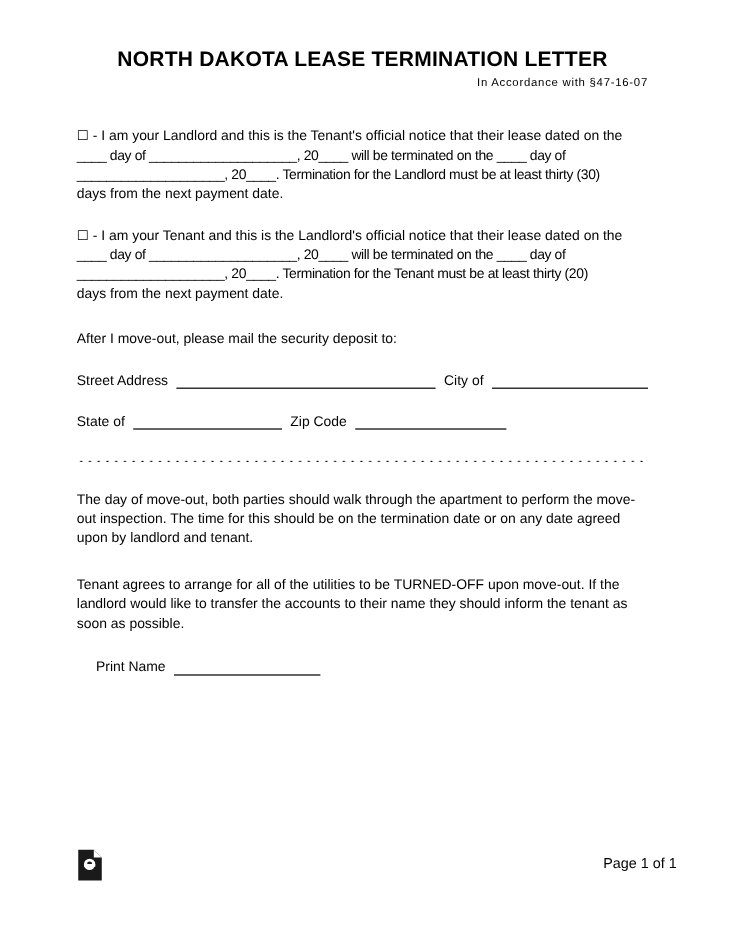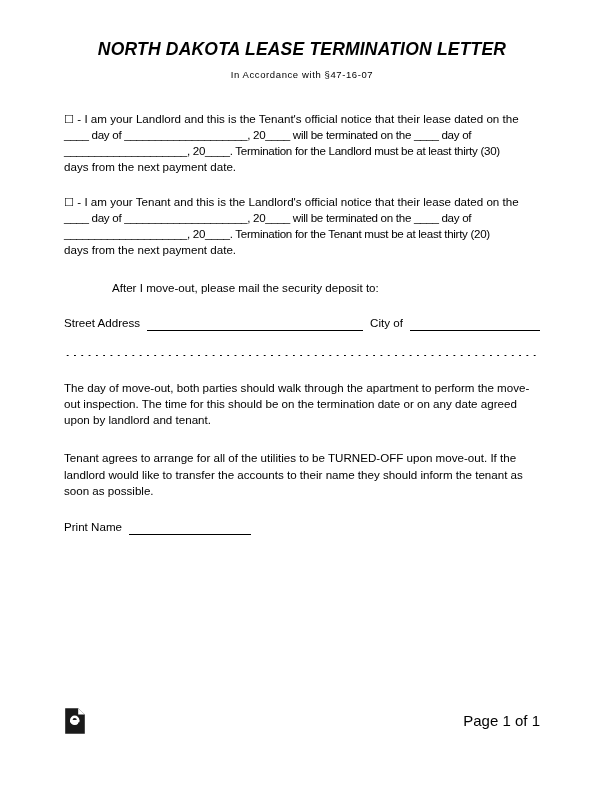--- a/index.html
+++ b/index.html
@@ -25,70 +25,69 @@
     top: 0;
     width: 476px;
   }
 
   
   #doc-title {
     text-align: center;
     font-size: 17.5px;
     font-weight: bold;
     letter-spacing: 0.2px;
-    margin: 11px;
-    padding-top: 29px;
+    margin: 0;
+    padding-top: 40px;
     line-height: 1.1;
     white-space: nowrap;
-    font-style: italic;
   }
   #doc-subtitle {
-    text-align: center;
+    text-align: right;
     font-size: 9.5px;
     font-weight: normal;
     letter-spacing: 0.6px;
     margin: 6px 0 0 0;
     line-height: 1.1;
   }
 
   
   .para {
     font-size: 11.6px;
     line-height: 16.2px;
     margin: 0;
     text-align: left;
   }
   .blk-check-one { margin-top: 40px; }
   .blk-opt-1     { margin-top: 30px; }
   .blk-opt-2     { margin-top: 18px; }
-  .blk-deposit   { margin-top: 22px; margin-left: 48px; }
+  .blk-deposit   { margin-top: 22px; }
   .blk-field-1   { margin-top: 18px; }
   .blk-field-2   { margin-top: 18px; }
   .blk-body-1    { margin-top: 24px; }
   .blk-body-2    { margin-top: 22px; }
   .blk-sig-1     { margin-top: 38px; }
-  .blk-sig-2     { margin-top: 20px; }
+  .blk-sig-2     { margin-top: 20px; margin-left: 16px; }
 
   .checkbox-glyph {
     font-family: "DejaVu Sans", sans-serif;
     font-size: 11.2px;
     line-height: 1;
   }
 
   
   .u {
     white-space: pre;
     letter-spacing: -0.3px;
     text-align: center;
   }
 
   
   .field-row {
     display: flex;
-    align-items: flex-end;
+    align-items: center;
     font-size: 11.6px;
     line-height: 16.2px;
   }
   .field-label { white-space: pre; }
   .rule {
     border-bottom: 1.1px solid #000;
     height: 12px;
     display: inline-block;
   }
   .rule-street { width: 226px; }
@@ -113,23 +112,23 @@
   
   #footer-logo {
     position: absolute;
     left: 64px;
     top: 707px;
     width: 22px;
     height: 28px;
   }
   #page-number {
     position: absolute;
-    right: 72px;
+    right: 48px;
     top: 713px;
-    font-size: 15px;
+    font-size: 12px;
     line-height: 1.1;
     white-space: nowrap;
     text-align: right;
   }
 </style>
 </head>
 <body>
 
 <div id="page">
 
@@ -162,20 +161,29 @@
     <div class="field-row blk-field-1">
       <span class="field-label">Street Address</span>
       <span class="gap-sm"></span>
       <span class="rule rule-street"></span>
       <span class="gap-sm"></span>
       <span class="field-label">City of</span>
       <span class="gap-sm"></span>
       <span class="rule rule-city"></span>
     </div>
 
+    <div class="field-row blk-field-2">
+      <span class="field-label">State of</span>
+      <span class="gap-sm"></span>
+      <span class="rule rule-state"></span>
+      <span class="gap-sm"></span>
+      <span class="field-label">Zip Code</span>
+      <span class="gap-sm"></span>
+      <span class="rule rule-zip"></span>
+    </div>
 
     <div id="divider"></div>
 
     <p class="para blk-body-1">The day of move-out, both parties should walk through the apartment to perform the move-out inspection. The time for this should be on the termination date or on any date agreed upon by landlord and tenant.</p>
 
     <p class="para blk-body-2">Tenant agrees to arrange for all of the utilities to be TURNED-OFF upon move-out. If the landlord would like to transfer the accounts to their name they should inform the tenant as soon as possible.</p>
 
 
     <div class="field-row blk-sig-2">
       <span class="field-label">Print Name</span>

